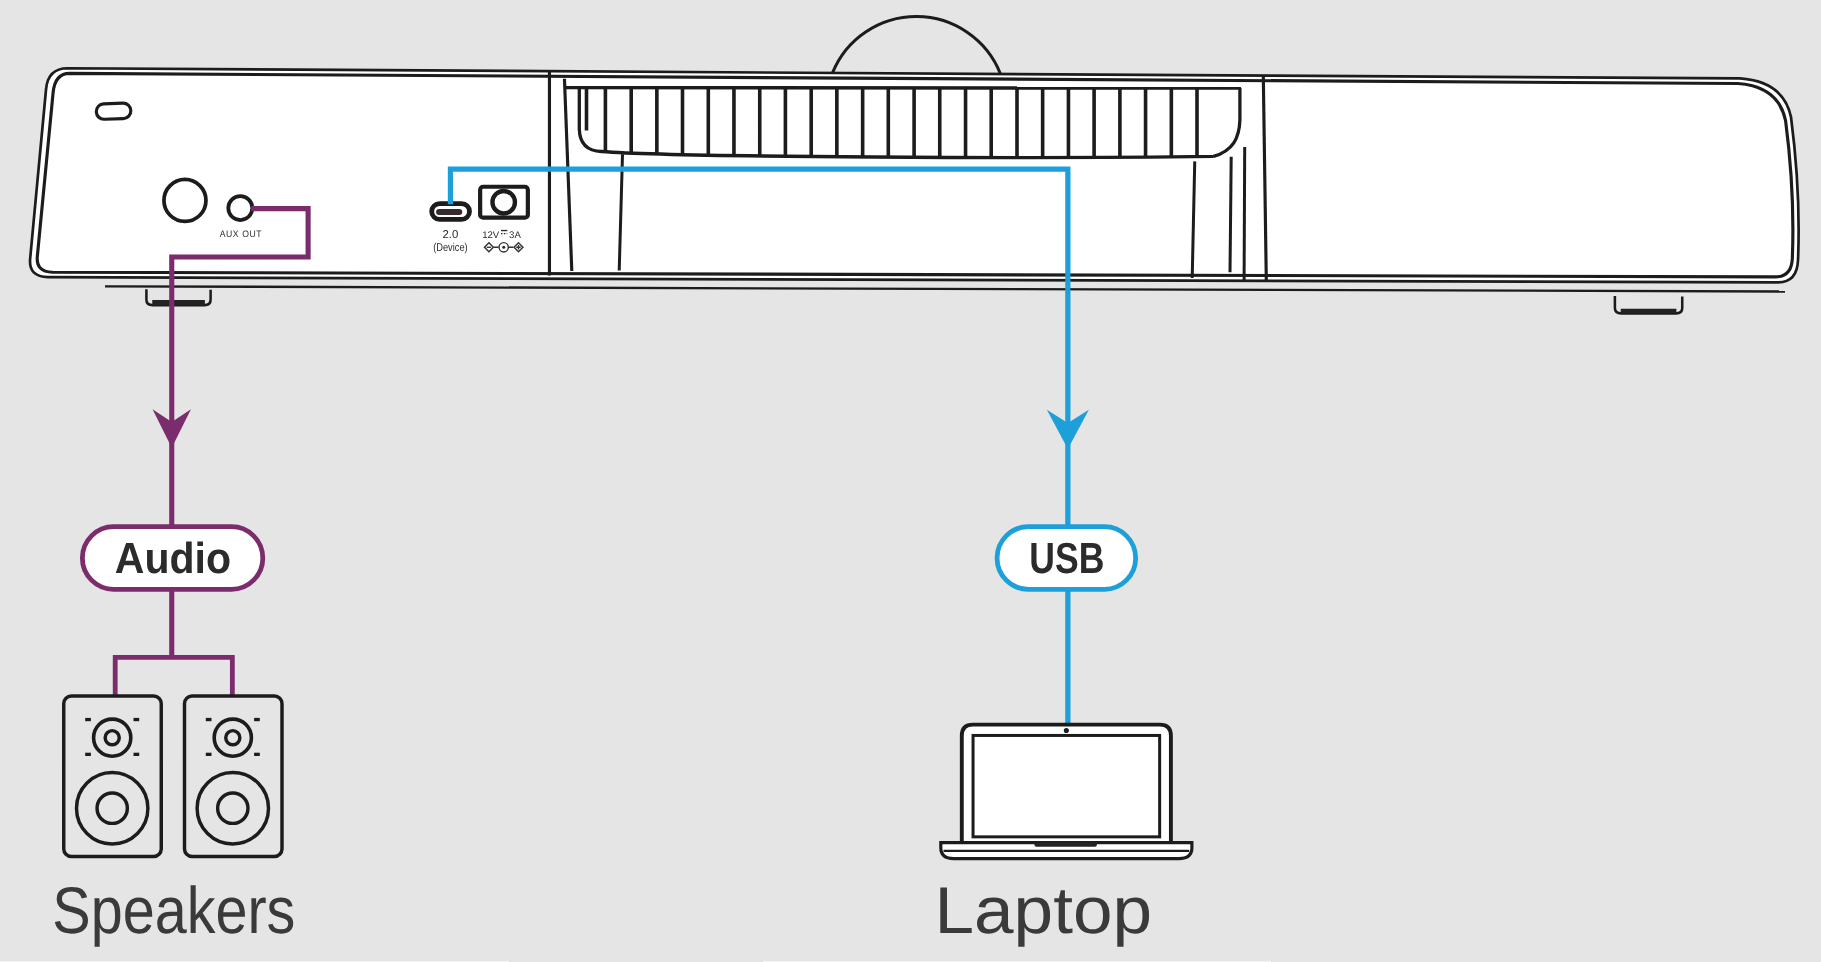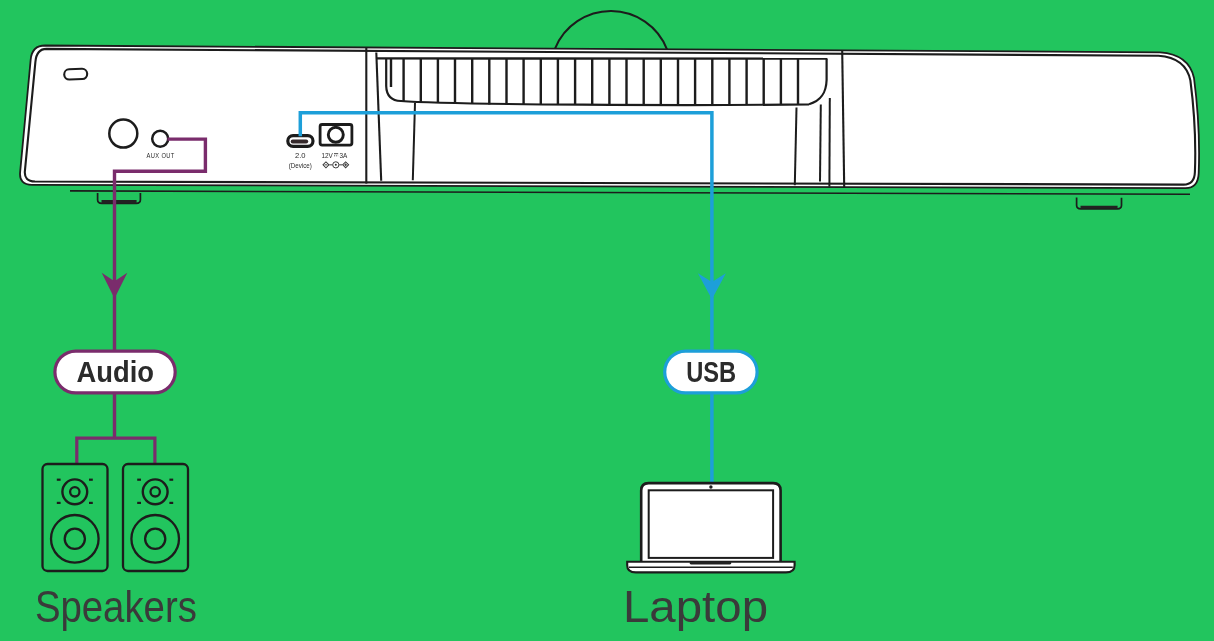--- a/index.html
+++ b/index.html
@@ -1,16 +1,16 @@
 <!DOCTYPE html>
 <html><head>
 <meta charset="utf-8">
 <style>
 html,body{margin:0;padding:0;background:#ffffff;}
-#stage{position:relative;width:1214px;height:641px;background:#22c55e;overflow:hidden;}
+#stage{position:relative;width:1214px;height:641px;background:#e5e5e5;overflow:hidden;}
 text{font-family:"Liberation Sans", sans-serif;}
 </style>
 </head>
 <body>
 <div id="stage">
 <svg width="1214" height="641" viewBox="0 0 1214 641">
 
 <g stroke="#1c1c1c" fill="none">
 
   <path d="M 555 48.6 A 60.3 60.3 0 0 1 667 49.3" stroke-width="2"></path>

